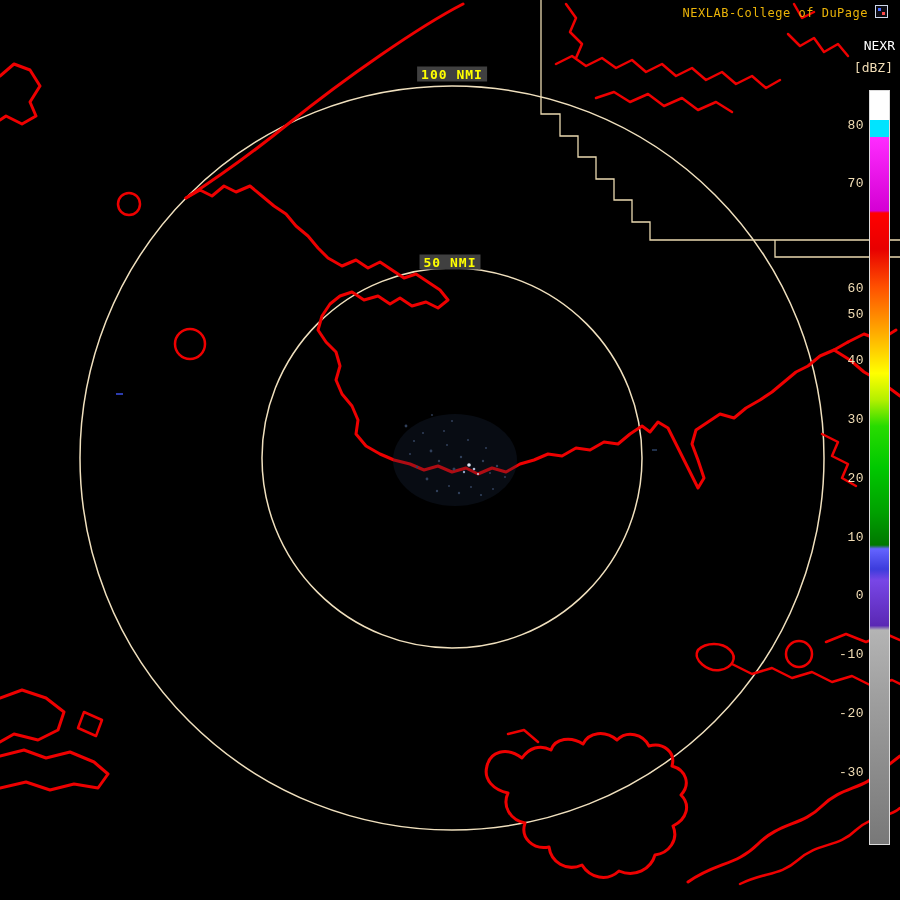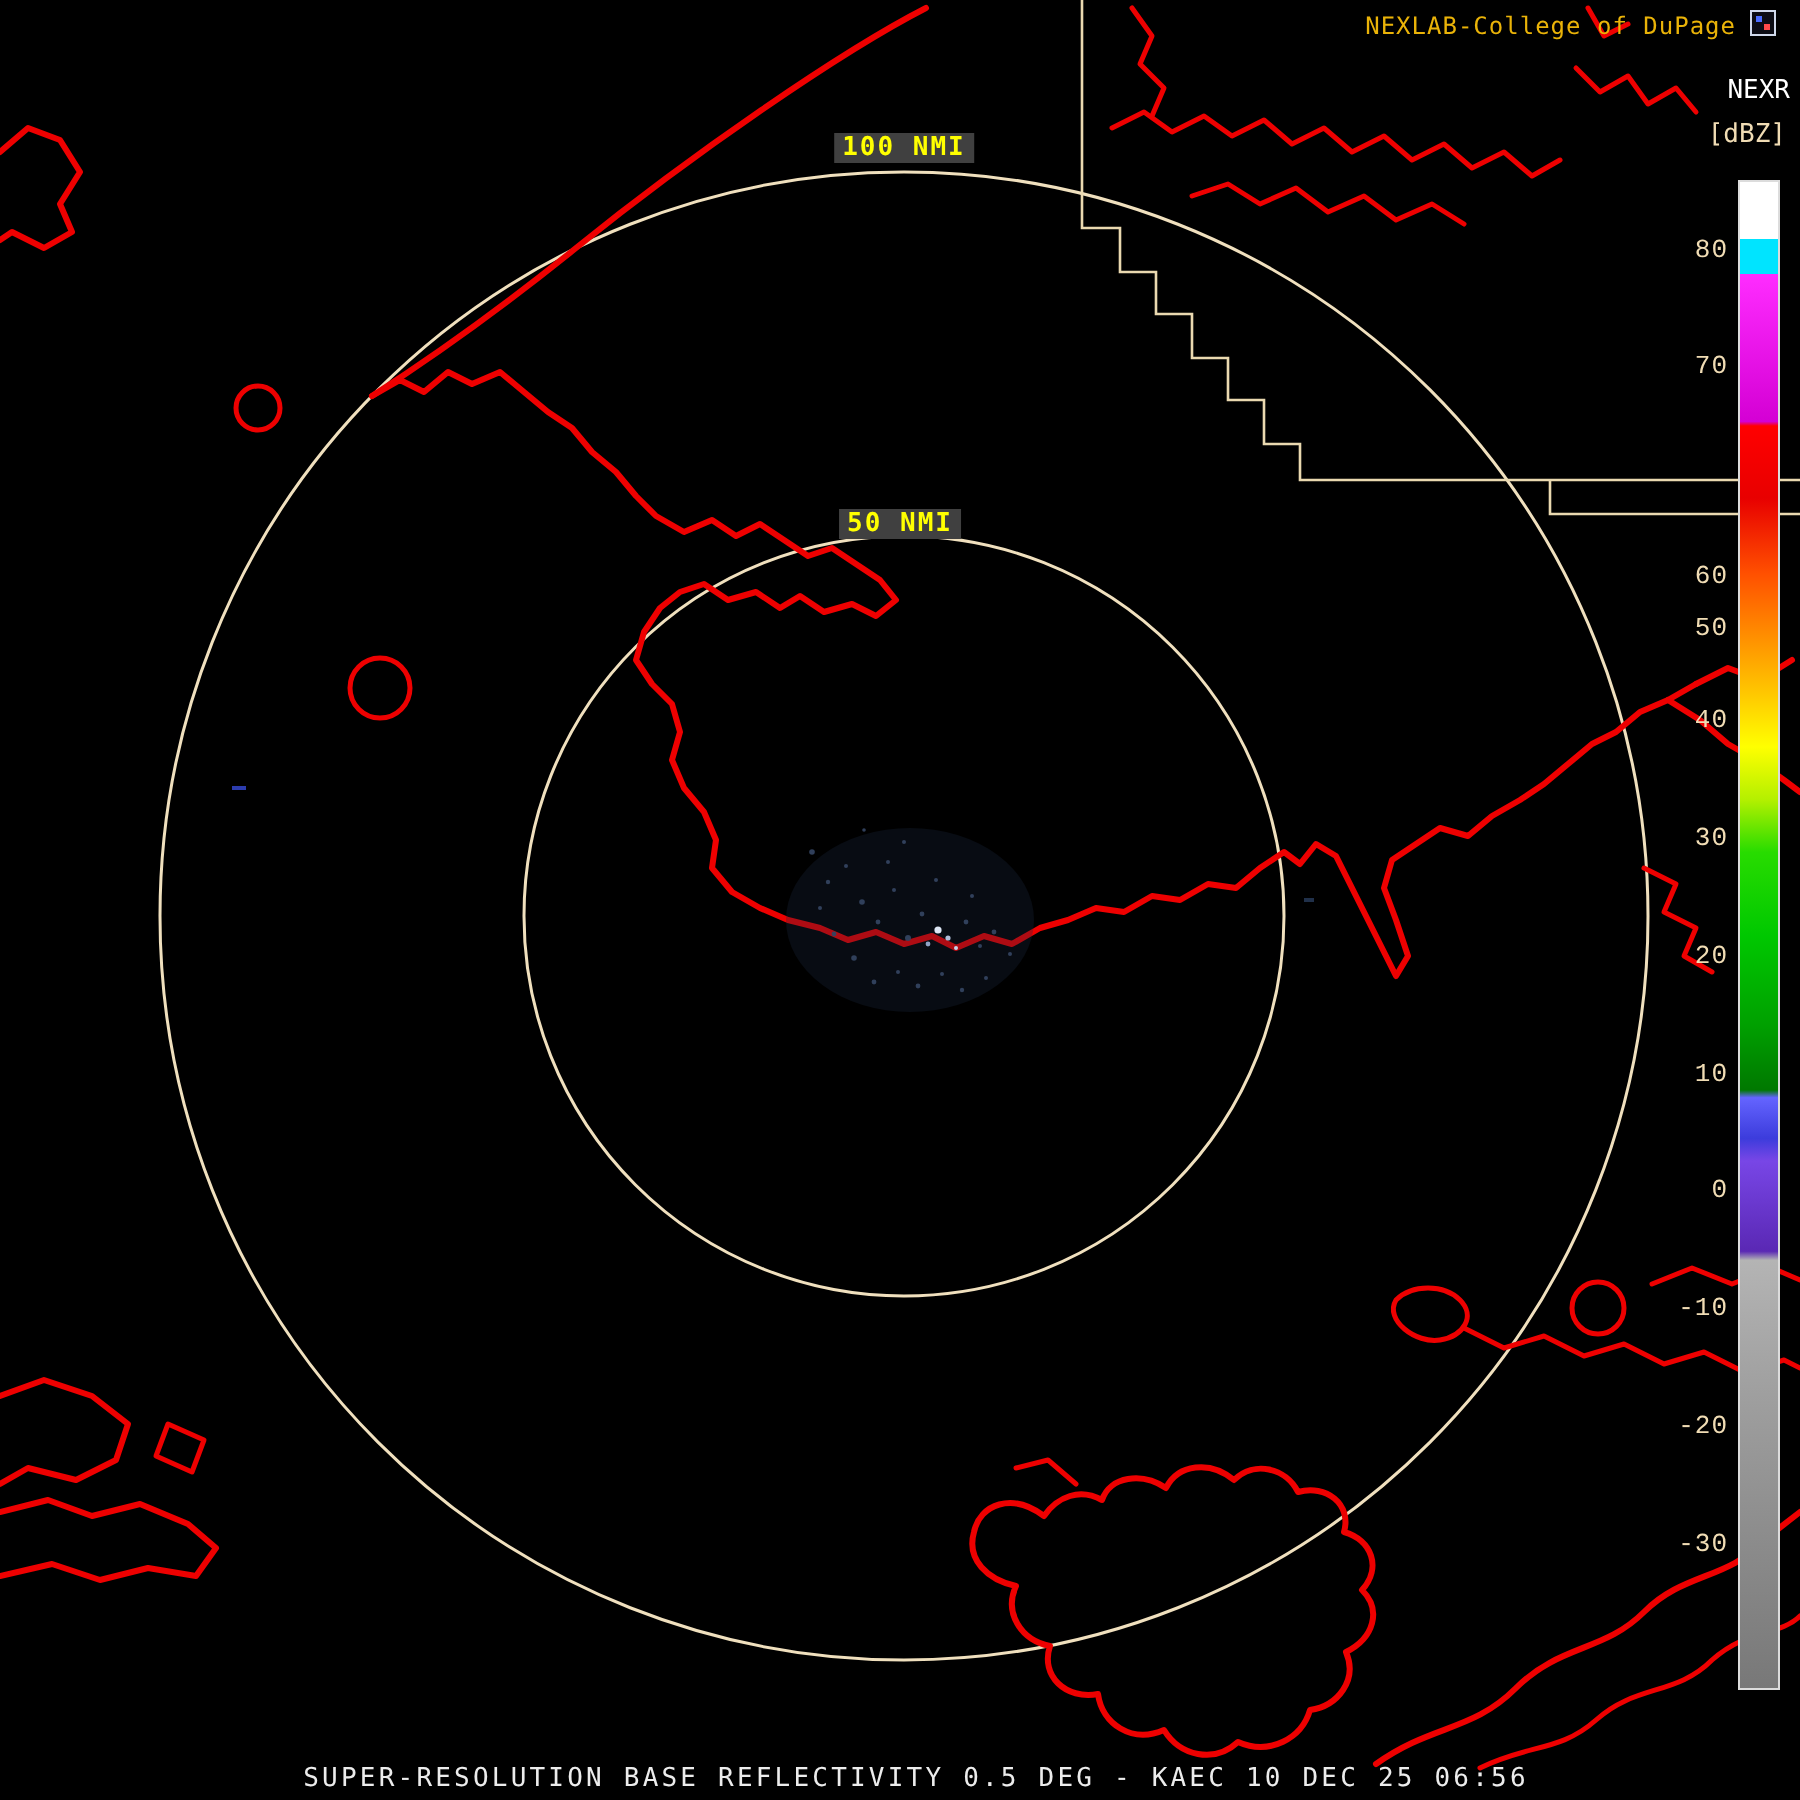--- a/index.html
+++ b/index.html
@@ -165,15 +165,14 @@
       <div class="cb-tick" style="top: 270.2px;">40</div>
       <div class="cb-tick" style="top: 329px;">30</div>
       <div class="cb-tick" style="top: 387.8px;">20</div>
       <div class="cb-tick" style="top: 447px;">10</div>
       <div class="cb-tick" style="top: 505.4px;">0</div>
       <div class="cb-tick" style="top: 564.2px;">-10</div>
       <div class="cb-tick" style="top: 623px;">-20</div>
       <div class="cb-tick" style="top: 681.8px;">-30</div>
     </div>
 
-  <div class="footer">SUPER-RESOLUTION BASE REFLECTIVITY 0.5 DEG - KAEC 10 DEC 25 06:56</div>
 
 </div>
 
 </body></html>

